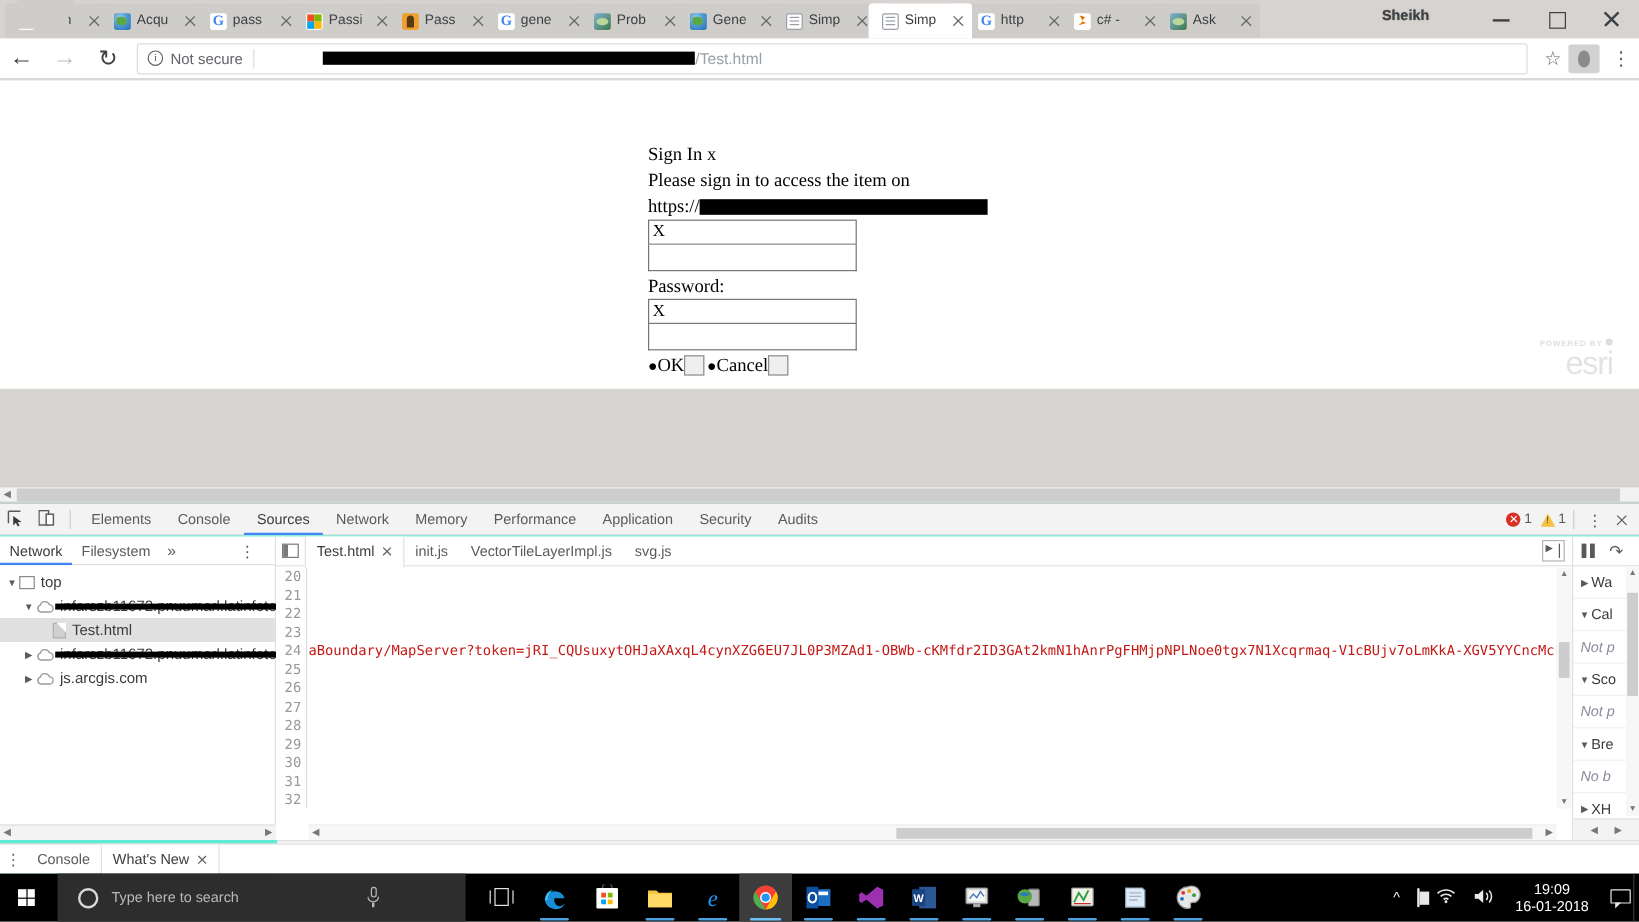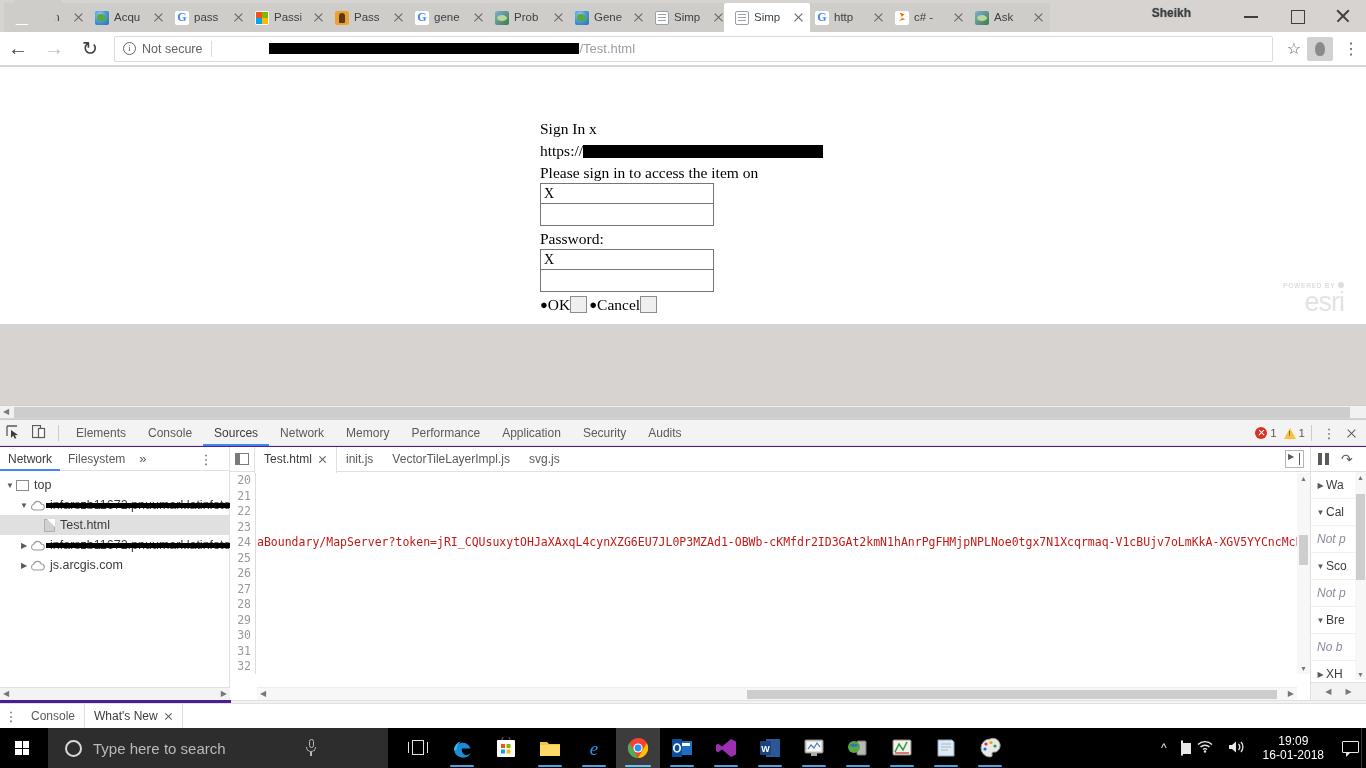--- a/index.html
+++ b/index.html
@@ -131,21 +131,21 @@
      font-family:"Liberation Sans",sans-serif; }
   .esri-word { font-size:27px; color:#e3e3e3; font-family:"Liberation Sans",sans-serif; line-height:26px;
      letter-spacing:-1px; text-align:right; }
   .esri-dot { display:inline-block; width:6px; height:6px; border-radius:50%; background:#dedede; }
   .vp-scroll { position:absolute; left:0; top:405px; width:1366px; height:13px; background:#f1f1f1;
      border-top:1px solid #cfcfcf; }
   .vp-scroll .thumb { position:absolute; left:14px; top:1px; width:1336px; height:11px; background:#cdcdcd;}
   .vp-scroll .arr-l { position:absolute; left:3px; top:2px; font-size:8px; color:#7a7a7a; line-height:8px;}
 
   
-  #devtools { position:absolute; left:0; top:419px; width:1366px; height:309px; background:#4c1d95;
+  #devtools { position:absolute; left:0; top:419px; width:1366px; height:309px; background:#5eead4;
      border-top:1px solid #cdcdcd; font-size:12px; color:#5a5a5a; }
   .dt-toolbar { position:relative; height:26px; border-bottom:1px solid #e0e0e0; display:flex;
      align-items:center; background:#f3f3f3; }
   .dt-icon-btn { width:26px; height:26px; position:relative; flex:0 0 26px; }
   .icon-inspect svg,.icon-device svg{ position:absolute; left:6px; top:5px; }
   .dt-vsep { width:1px; height:16px; background:#cdcdcd; margin:0 6px; flex:0 0 1px;}
   .dt-tabs { display:flex; align-items:center; height:26px; }
   .dt-tab { padding:0 11px; height:26px; line-height:26px; font-size:12px; color:#5a5a5a; white-space:nowrap;}
   .dt-tab.active { color:#3b3b3b; box-shadow:inset 0 -2px 0 #4285f4; }
   .dt-right { position:absolute; right:0; top:0; height:26px; display:flex; align-items:center; padding-right:4px;}
@@ -265,21 +265,21 @@
   
   #taskbar { position:absolute; left:0; top:728px; width:1366px; height:40px; background:#000; }
   .start-btn { position:absolute; left:0; top:0; width:48px; height:40px; }
   .win-logo { position:absolute; left:15px; top:13px; width:15px; height:15px; }
   .win-logo i { position:absolute; width:6.6px; height:6.6px; background:#fff; }
   .win-logo i:nth-child(1){left:0;top:0;} .win-logo i:nth-child(2){left:7.6px;top:0;}
   .win-logo i:nth-child(3){left:0;top:7.6px;} .win-logo i:nth-child(4){left:7.6px;top:7.6px;}
   .searchbox { position:absolute; left:48px; top:0; width:340px; height:40px; background:#2d2d2d;
      display:flex; align-items:center; }
   .search-circle { width:17px; height:17px; border:2px solid #d8d8d8; border-radius:50%; margin-left:17px; flex:0 0 17px;}
-  .search-text { margin-left:11px; font-size:15px; color:#b9b9b9; }
+  .search-text { margin-left:11px; font-size:12px; color:#b9b9b9; }
   .mic-icon { position:absolute; right:72px; top:11px; width:10px; height:17px; }
   .mic-icon .cap{ position:absolute; left:2.5px; top:0; width:5px; height:9px; border:1.3px solid #b9b9b9; border-radius:3px;}
   .mic-icon .arc{ position:absolute; left:0; top:8px; width:10px; height:5px; border:1.3px solid #b9b9b9;
      border-top:none; border-radius:0 0 6px 6px;}
   .mic-icon .stem{ position:absolute; left:4.3px; top:13px; width:1.3px; height:4px; background:#b9b9b9;}
   .taskview { position:absolute; left:398px; top:0; width:40px; height:40px; }
   .taskview .tv{ position:absolute; left:10px; top:12px; width:20px; height:15px; }
   .taskview .tv .c{ position:absolute; left:4px; top:0; width:12px; height:15px; border:1.4px solid #e3e3e3;}
   .taskview .tv:before,.taskview .tv:after{ content:""; position:absolute; top:2px; width:1.4px; height:11px; background:#e3e3e3;}
   .taskview .tv:before{left:0;} .taskview .tv:after{right:0;}
@@ -403,24 +403,24 @@
       </div>
     </div>
     <div class="omni-star"></div>
     <div class="ext-icon"></div>
     <div class="menu-dots"></div>
   </div>
 
   <div class="viewport">
     <div class="signin">
       <div class="title">Sign In x</div>
+      <div class="msg">Please sign in to access the item on</div>
       <div class="msg">
         <span>https://</span><span class="redact-bar" style="width:240px;height:13px;"></span>
       </div>
-      <div class="msg">Please sign in to access the item on</div>
 
       <div class="field">X</div>
       <div class="field second"></div>
 
       <div class="lbl" style="margin-top:2px;">Password:</div>
       <div class="field">X</div>
       <div class="field second"></div>
 
       <div class="buttons">
         <span class="bullet">●</span>

